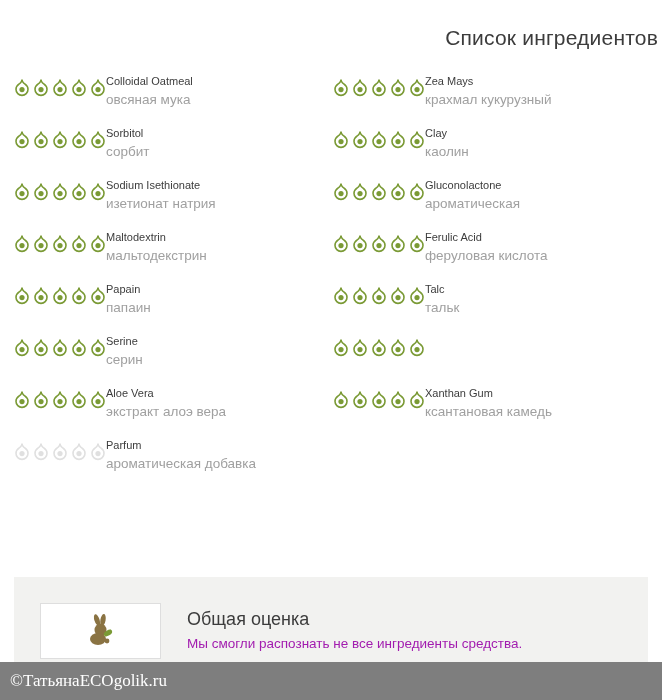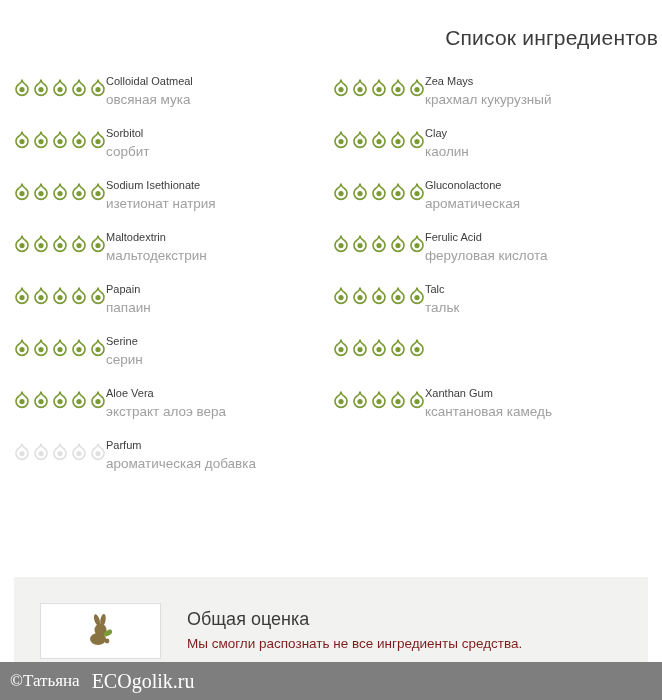--- a/index.html
+++ b/index.html
@@ -99,21 +99,21 @@
   .summary-text {
     margin-left: 26px;
   }
   .summary-title {
     font-size: 18px;
     color: #3c3c3c;
     line-height: 26px;
   }
   .summary-desc {
     font-size: 13.5px;
-    color: #7f1d1d;
+    color: #a21caf;
     line-height: 24px;
   }
   .footer {
     position: absolute;
     left: 0;
     bottom: 0;
     width: 662px;
     height: 38px;
     background: #7e7e7e;
     display: flex;
@@ -124,22 +124,21 @@
     font-family: "Liberation Serif", serif;
     font-size: 17px;
     margin-left: 10px;
   }
   .footer-author {
     font-family: "Liberation Serif", serif;
     font-size: 17px;
   }
   .footer-site {
     font-family: "Liberation Serif", serif;
-    font-size: 20px;
-    margin-left: 12px;
+    font-size: 17px;
   }
 </style>
 </head>
 <body>
 
 <div class="page">
 
   <h1 class="title">Список ингредиентов</h1>
 
   <div class="grid">

